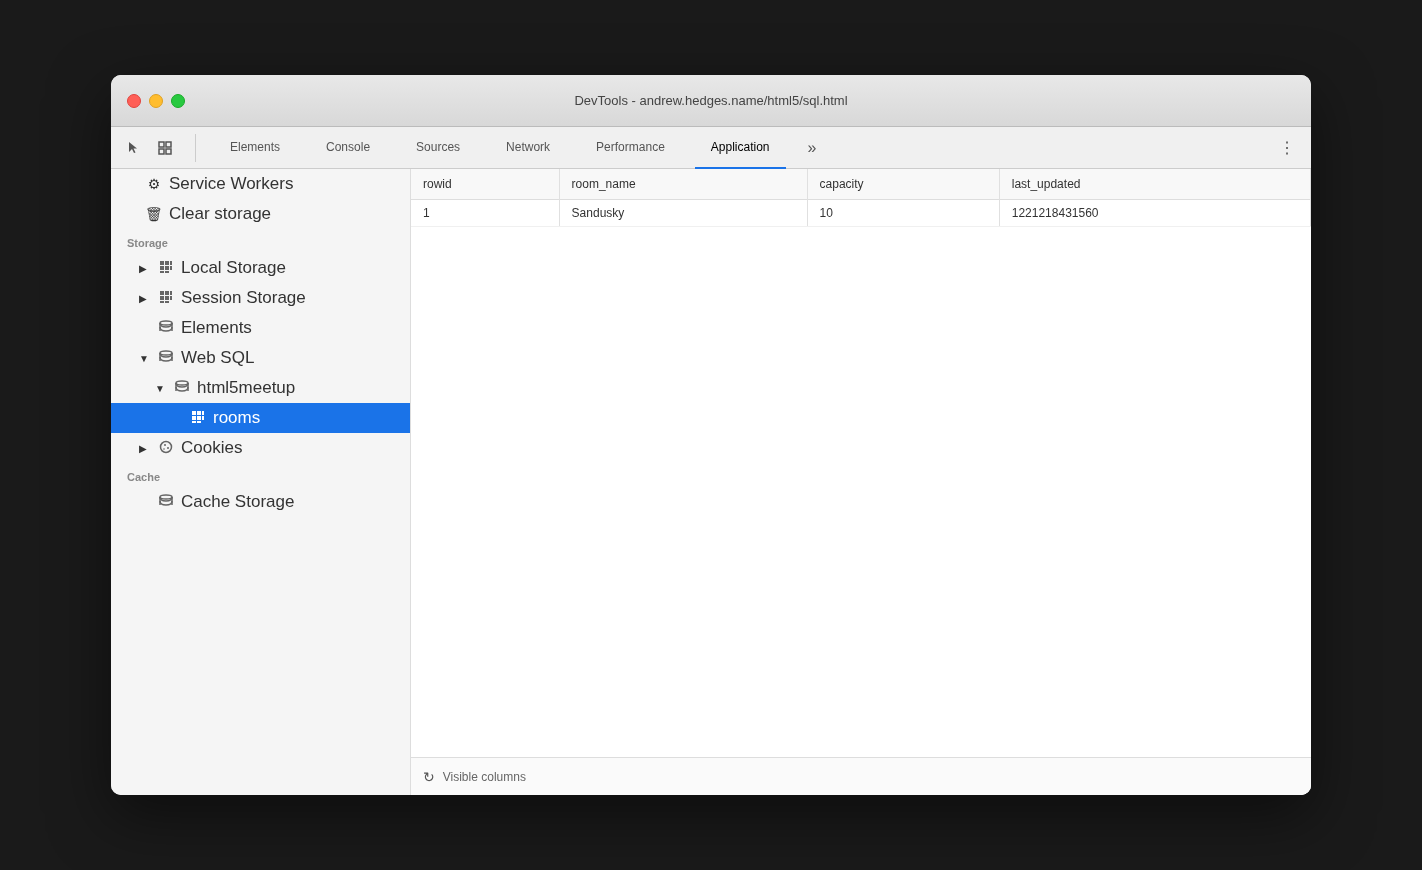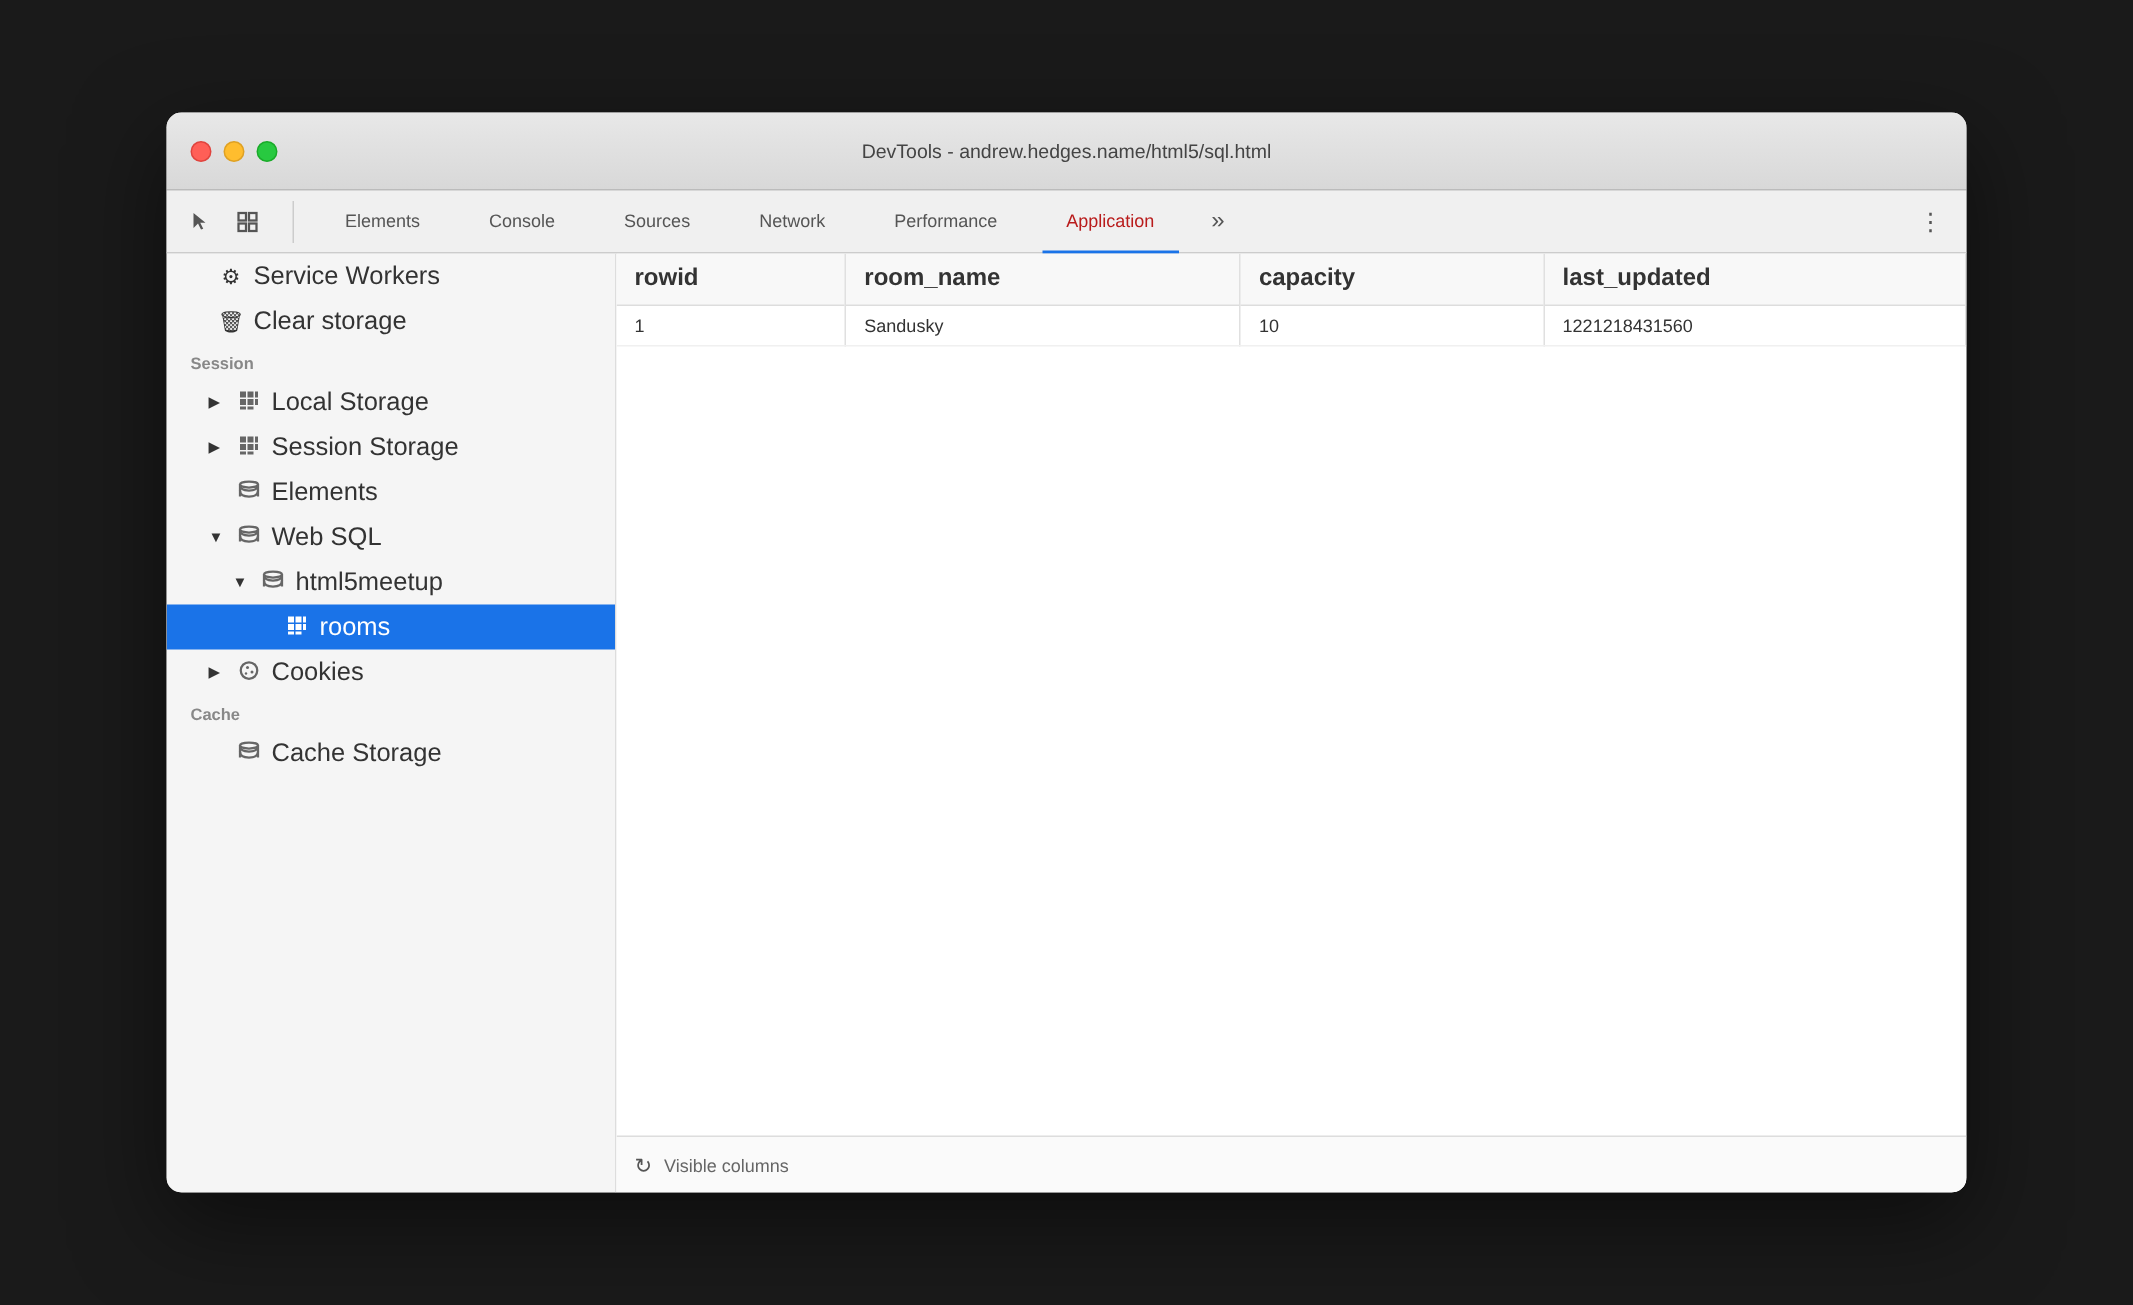--- a/index.html
+++ b/index.html
@@ -84,21 +84,21 @@
       height: 42px;
       display: flex;
       align-items: center;
       font-size: 12px;
       color: #555;
       cursor: pointer;
       border-bottom: 2px solid transparent;
       white-space: nowrap;
     }
     .tab.active {
-      color: #b91c1c;
+      color: #000000;
       border-bottom: 2px solid #1a73e8;
     }
     .tab-more {
       padding: 0 8px;
       height: 42px;
       display: flex;
       align-items: center;
       color: #555;
       cursor: pointer;
     }
@@ -177,24 +177,24 @@
       border-collapse: collapse;
       font-size: 12px;
     }
     thead tr {
       background: #f8f8f8;
       border-bottom: 1px solid #ddd;
     }
     th {
       text-align: left;
       padding: 8px 12px;
-      font-weight: 700;
+      font-weight: 400;
       color: #333;
       border-right: 1px solid #e0e0e0;
-      font-size: 16px;
+      font-size: 12px;
     }
     td {
       padding: 6px 12px;
       border-right: 1px solid #e0e0e0;
       border-bottom: 1px solid #f0f0f0;
       color: #333;
       font-size: 12px;
     }
     .table-footer {
       border-top: 1px solid #ddd;
@@ -283,21 +283,21 @@
         <span class="arrow"></span>
         <span class="item-icon service-worker-icon">⚙</span>
         <span class="item-label">Service Workers</span>
       </div>
       <div class="sidebar-item">
         <span class="arrow"></span>
         <span class="item-icon trash-icon">🗑</span>
         <span class="item-label">Clear storage</span>
       </div>
 
-      <div class="sidebar-section-header">Session</div>
+      <div class="sidebar-section-header">Storage</div>
 
       <div class="sidebar-item indent-1">
         <span class="arrow">▶</span>
         <span class="item-icon">
           <svg width="14" height="14" viewBox="0 0 14 14">
             <rect x="1" y="1" width="4" height="4" fill="#666"></rect>
             <rect x="6" y="1" width="4" height="4" fill="#666"></rect>
             <rect x="11" y="1" width="2" height="4" fill="#666"></rect>
             <rect x="1" y="6" width="4" height="4" fill="#666"></rect>
             <rect x="6" y="6" width="4" height="4" fill="#666"></rect>

